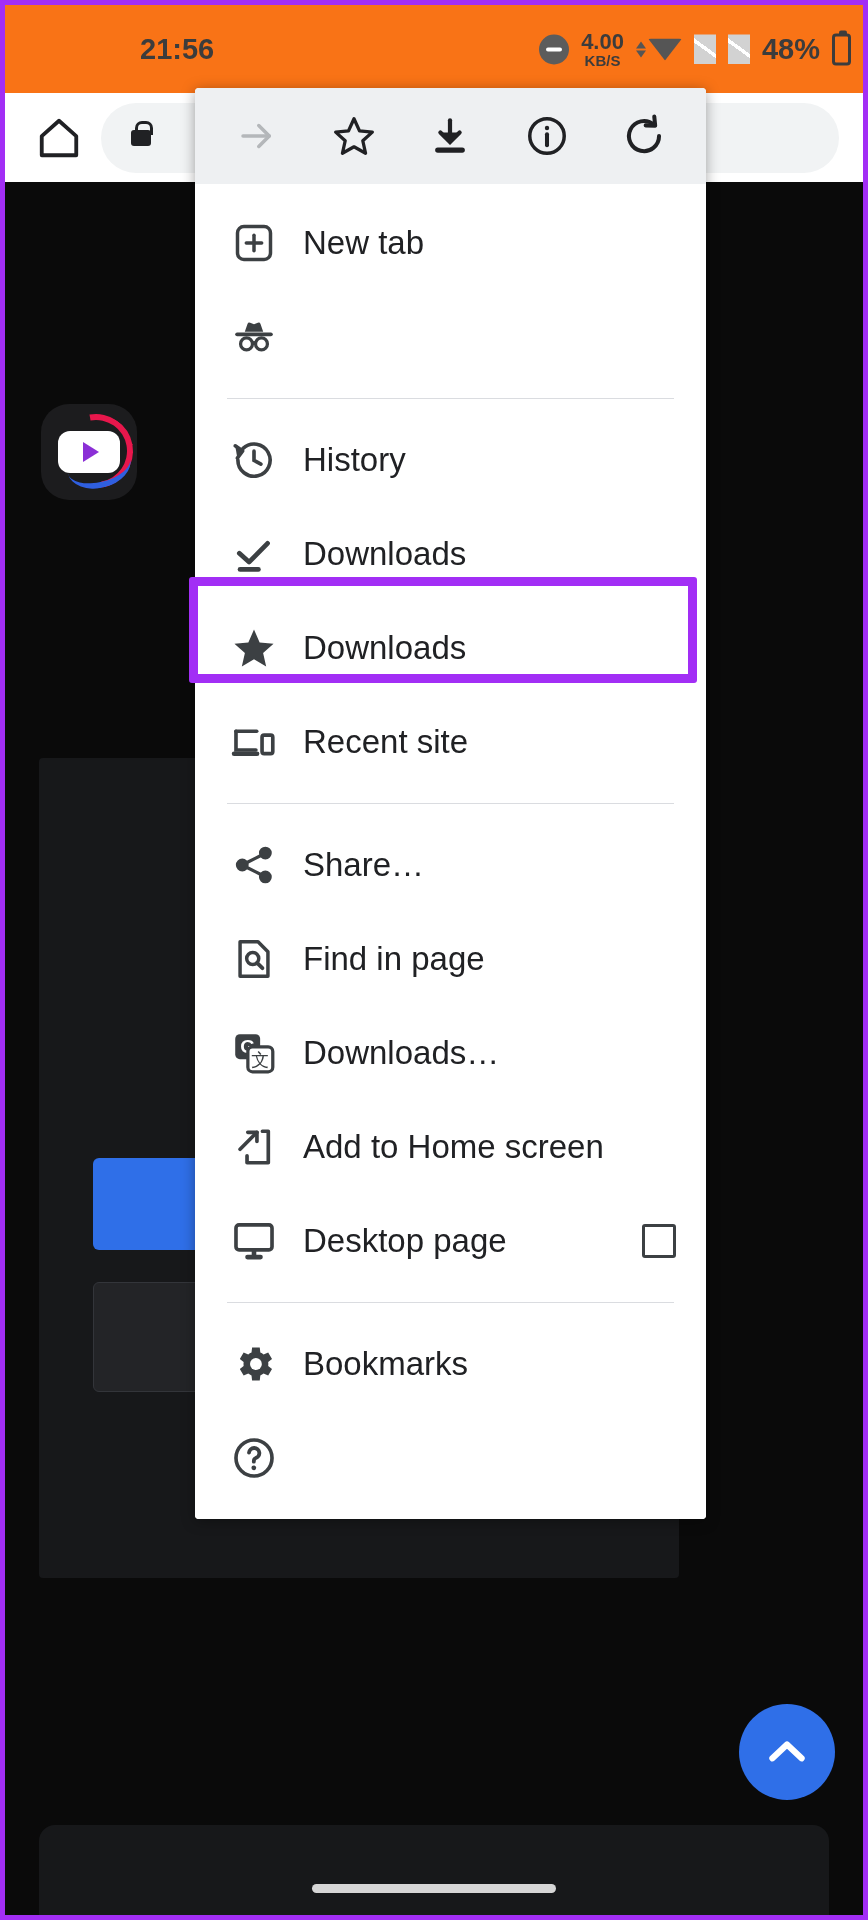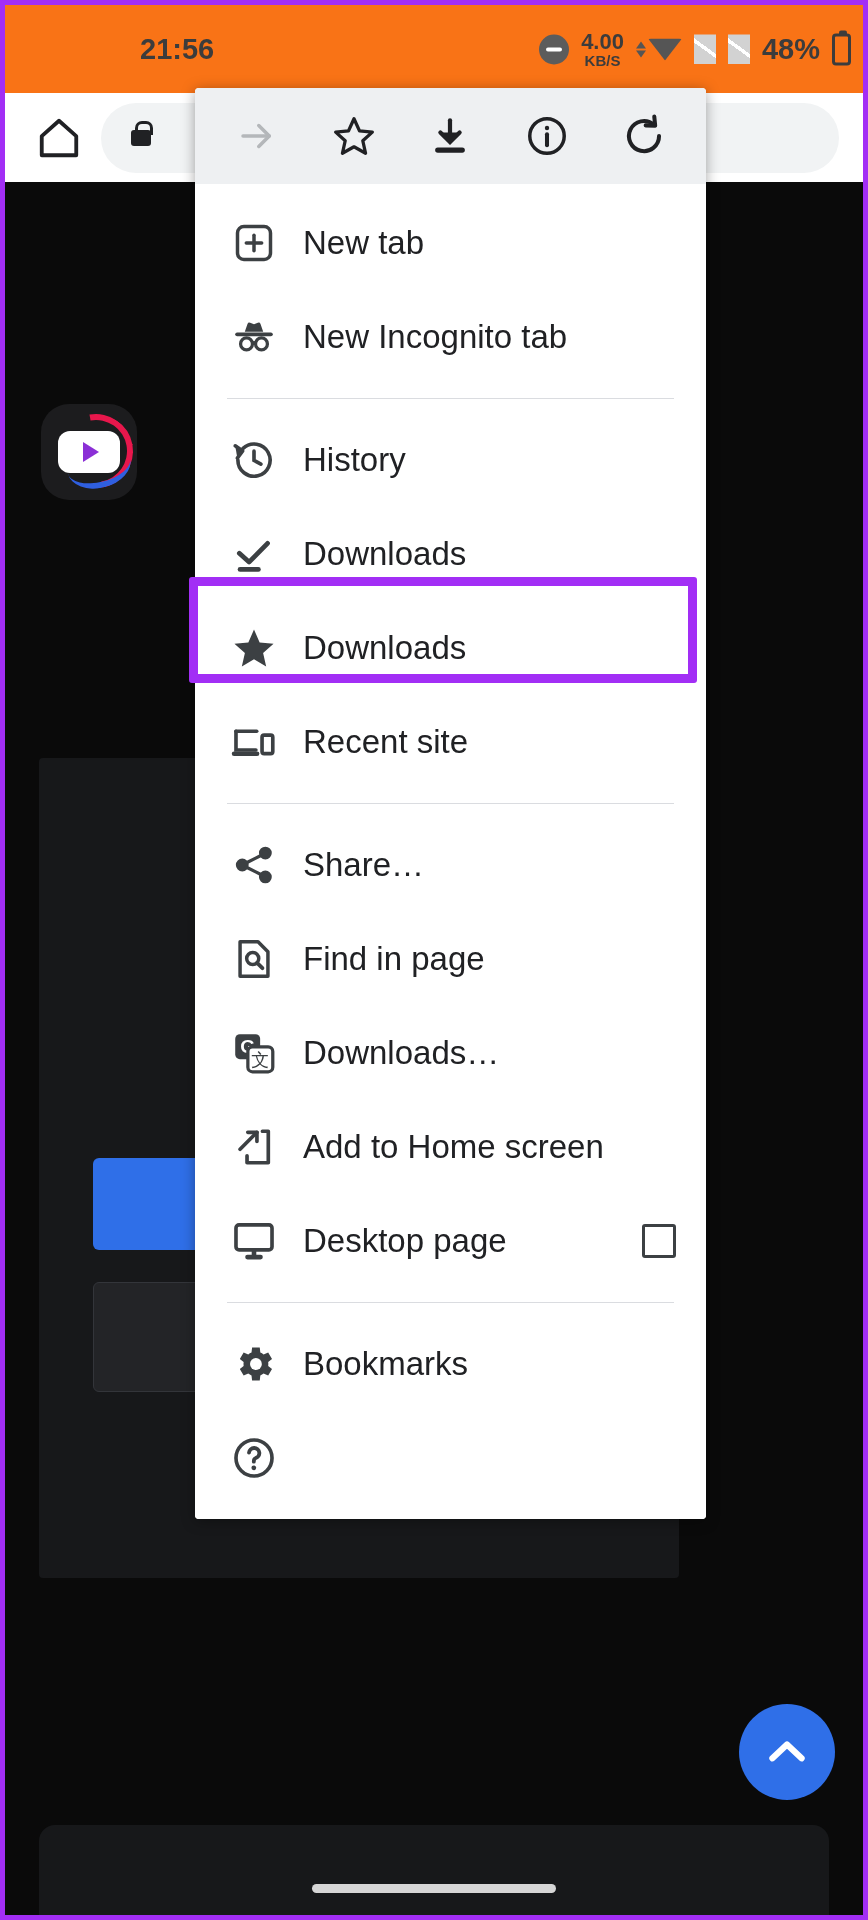--- a/index.html
+++ b/index.html
@@ -390,21 +390,20 @@
       <div class="menu-item">
         <div class="mi-icon">
           <svg width="46" height="46" viewBox="0 0 24 24" fill="none" stroke="#3c4043" stroke-width="1.7">
             <path d="M7.2 9.3 L8.6 5.2 Q9 4.2 10 4.6 L12 5.3 L14 4.6 Q15 4.2 15.4 5.2 L16.8 9.3 Z" fill="#3c4043" stroke="none"></path>
             <line x1="3.2" y1="10.6" x2="20.8" y2="10.6" stroke-width="2" stroke-linecap="round"></line>
             <circle cx="8.1" cy="15.6" r="3.1"></circle>
               <circle cx="15.9" cy="15.6" r="3.1"></circle>
             <line x1="11.2" y1="15" x2="12.8" y2="15"></line>
           </svg>
         </div>
-        <div class="mi-label">New Incognito tab</div>
       </div>
 
       <div class="divider"></div>
 
       <div class="menu-item">
         <div class="mi-icon">
           <svg width="46" height="46" viewBox="0 0 24 24" fill="none" stroke="#3c4043" stroke-width="1.9" stroke-linecap="round">
             <path d="M3.6 12 A8.4 8.4 0 1 0 6.3 5.9"></path>
             <polyline points="2.2,4.6 6.1,7.3 3.3,11" fill="#3c4043" stroke="#3c4043" stroke-linejoin="round"></polyline>
             <polyline points="12,7.4 12,12.2 15.6,14.2"></polyline>

